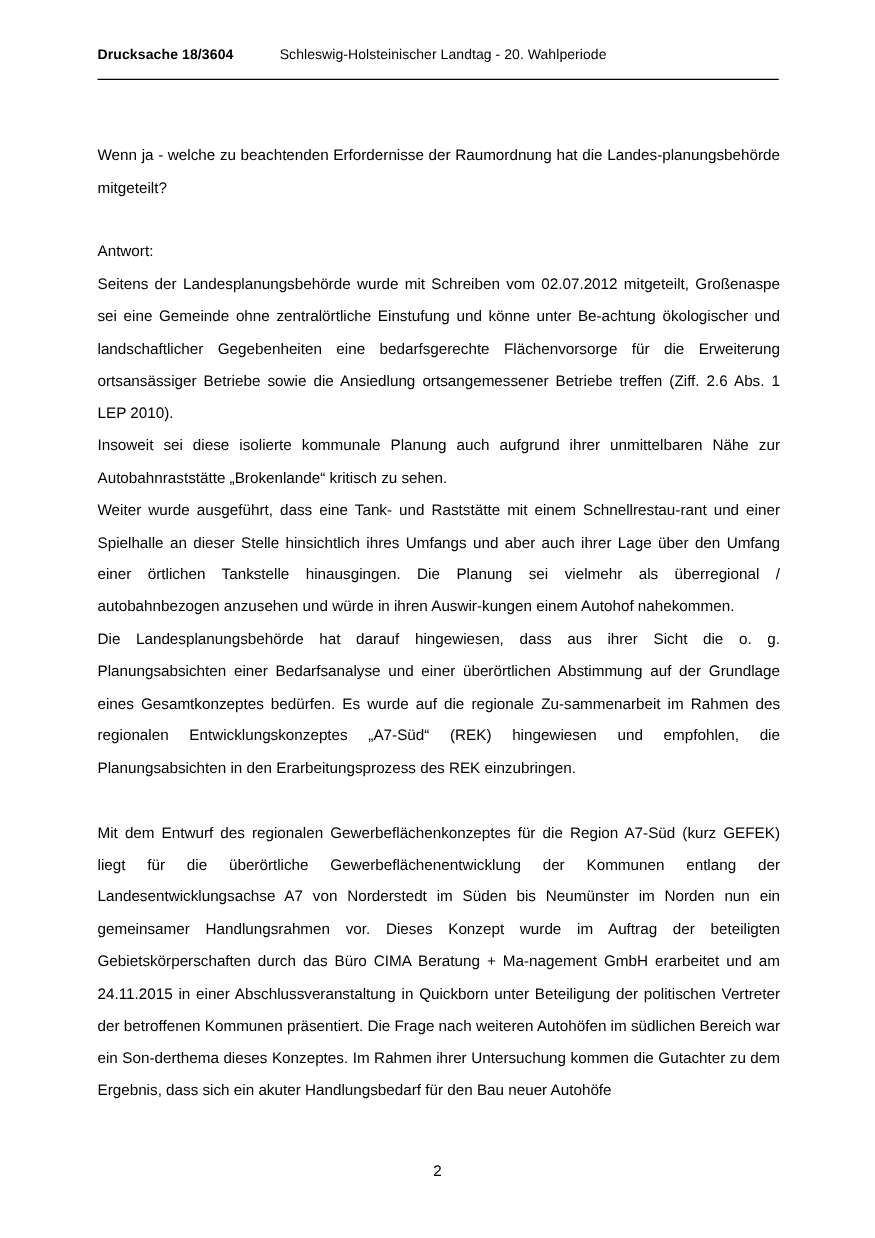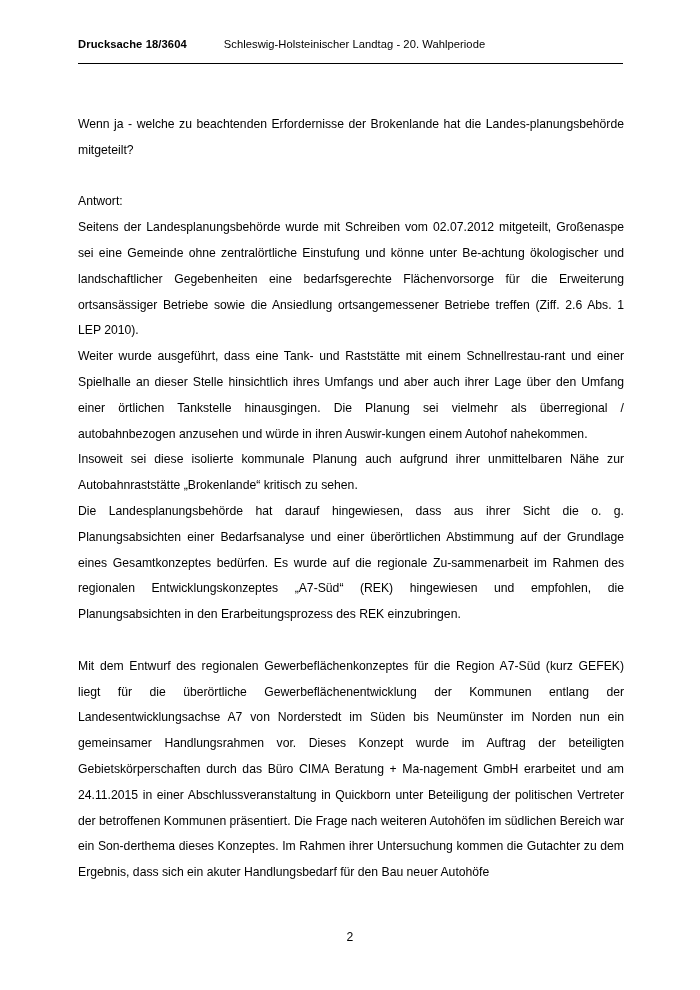--- a/index.html
+++ b/index.html
@@ -93,26 +93,26 @@
 
 <div class="page">
 
   <div class="header">
     <span class="header-left">Drucksache 18/3604</span>
     <span class="header-right">Schleswig-Holsteinischer Landtag - 20. Wahlperiode</span>
   </div>
   <div class="header-rule"></div>
 
   <div class="content">
-    <p>Wenn ja - welche zu beachtenden Erfordernisse der Brokenlande hat die Landes-planungsbehörde mitgeteilt?</p>
+    <p>Wenn ja - welche zu beachtenden Erfordernisse der Raumordnung hat die Landes-planungsbehörde mitgeteilt?</p>
     <div class="para-gap"></div>
     <p class="no-justify">Antwort:</p>
     <p>Seitens der Landesplanungsbehörde wurde mit Schreiben vom 02.07.2012 mitgeteilt, Großenaspe sei eine Gemeinde ohne zentralörtliche Einstufung und könne unter Be-achtung ökologischer und landschaftlicher Gegebenheiten eine bedarfsgerechte Flächenvorsorge für die Erweiterung ortsansässiger Betriebe sowie die Ansiedlung ortsangemessener Betriebe treffen (Ziff. 2.6 Abs. 1 LEP 2010).</p>
+    <p>Insoweit sei diese isolierte kommunale Planung auch aufgrund ihrer unmittelbaren Nähe zur Autobahnraststätte „Brokenlande“ kritisch zu sehen.</p>
     <p>Weiter wurde ausgeführt, dass eine Tank- und Raststätte mit einem Schnellrestau-rant und einer Spielhalle an dieser Stelle hinsichtlich ihres Umfangs und aber auch ihrer Lage über den Umfang einer örtlichen Tankstelle hinausgingen. Die Planung sei vielmehr als überregional / autobahnbezogen anzusehen und würde in ihren Auswir-kungen einem Autohof nahekommen.</p>
-    <p>Insoweit sei diese isolierte kommunale Planung auch aufgrund ihrer unmittelbaren Nähe zur Autobahnraststätte „Brokenlande“ kritisch zu sehen.</p>
     <p>Die Landesplanungsbehörde hat darauf hingewiesen, dass aus ihrer Sicht die o. g. Planungsabsichten einer Bedarfsanalyse und einer überörtlichen Abstimmung auf der Grundlage eines Gesamtkonzeptes bedürfen. Es wurde auf die regionale Zu-sammenarbeit im Rahmen des regionalen Entwicklungskonzeptes „A7-Süd“ (REK) hingewiesen und empfohlen, die Planungsabsichten in den Erarbeitungsprozess des REK einzubringen.</p>
     <div class="para-gap"></div>
     <p>Mit dem Entwurf des regionalen Gewerbeflächenkonzeptes für die Region A7-Süd (kurz GEFEK) liegt für die überörtliche Gewerbeflächenentwicklung der Kommunen entlang der Landesentwicklungsachse A7 von Norderstedt im Süden bis Neumünster im Norden nun ein gemeinsamer Handlungsrahmen vor. Dieses Konzept wurde im Auftrag der beteiligten Gebietskörperschaften durch das Büro CIMA Beratung + Ma-nagement GmbH erarbeitet und am 24.11.2015 in einer Abschlussveranstaltung in Quickborn unter Beteiligung der politischen Vertreter der betroffenen Kommunen präsentiert. Die Frage nach weiteren Autohöfen im südlichen Bereich war ein Son-derthema dieses Konzeptes. Im Rahmen ihrer Untersuchung kommen die Gutachter zu dem Ergebnis, dass sich ein akuter Handlungsbedarf für den Bau neuer Autohöfe</p>
   </div>
 
   <div class="page-number">2</div>
 
 </div>
 
 </body></html>

